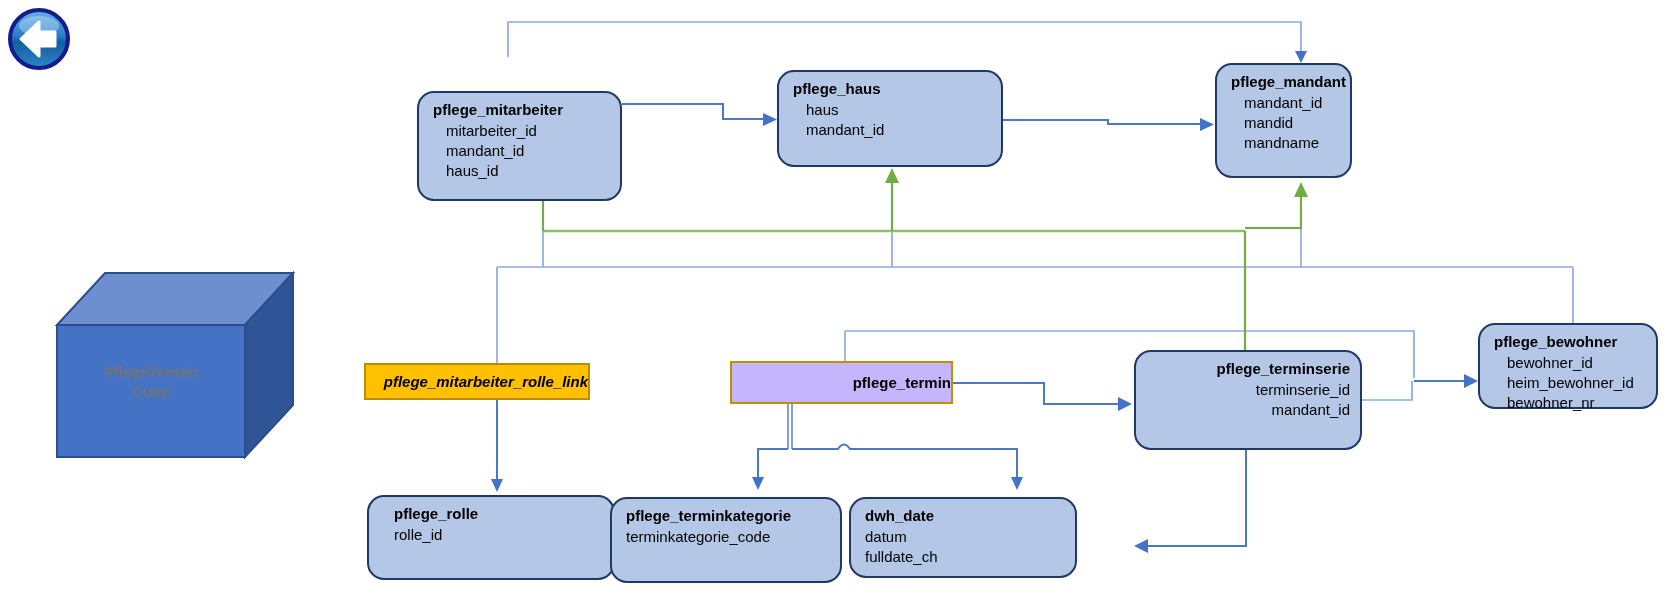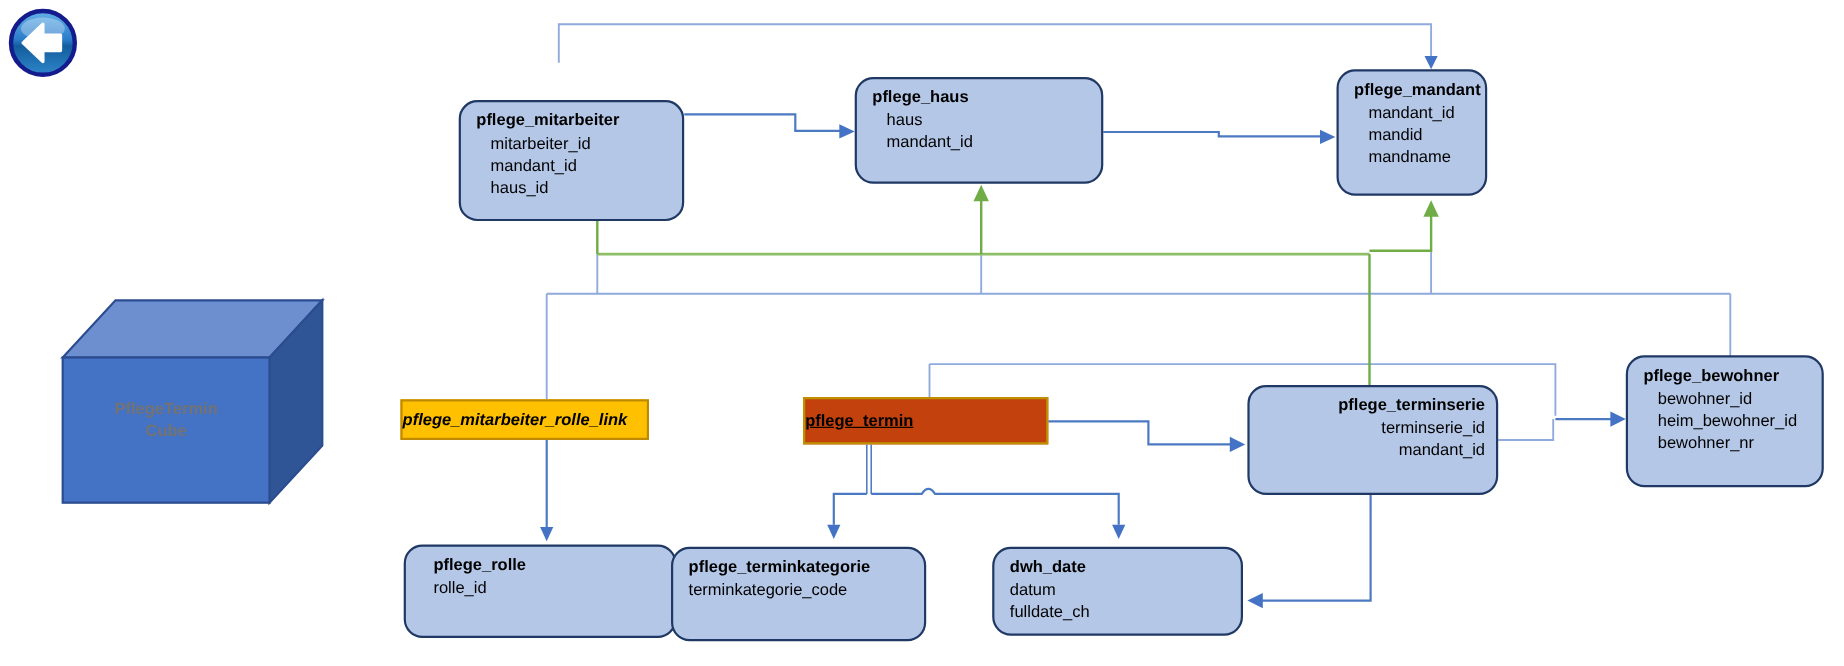--- a/index.html
+++ b/index.html
@@ -6,24 +6,24 @@
   #stage{position:relative;width:1676px;height:605px;background:#ffffff;overflow:hidden;
          font-family:"Liberation Sans",sans-serif;}
   #wires{position:absolute;left:0;top:0;width:1676px;height:605px;}
 
   .entity{position:absolute;background:#b4c7e7;border:2.5px solid #1f3864;border-radius:17px;
           color:#000;padding:8px 10px 6px 14px;box-sizing:border-box;font-size:15px;}
   .entity .t{font-weight:bold;white-space:nowrap;margin-bottom:3px;}
   .entity .f{line-height:20px;white-space:nowrap;}
   .entity.indent .f{padding-left:13px;}
 
-  .label-box{position:absolute;display:flex;align-items:center;justify-content:flex-start;
+  .label-box{position:absolute;display:flex;align-items:center;justify-content:flex-end;
              box-sizing:border-box;font-weight:bold;font-size:15px;color:#000;white-space:nowrap;}
   #link-orange{background:#ffc000;border:2px solid #c08a00;font-style:italic;}
-  #link-yellow{background:#c2410c;border:2.5px solid #bf9000;text-decoration:underline;cursor:pointer;}
+  #link-yellow{background:#c4b5fd;border:2.5px solid #bf9000;cursor:pointer;}
 
   #cube-wrap{position:absolute;left:40px;top:258px;width:270px;height:215px;}
   #cube-label{position:absolute;left:57px;top:362px;width:188px;text-align:center;
               color:#737373;font-weight:bold;font-size:15px;line-height:20px;}
 
   #back-button{position:absolute;left:6px;top:6px;width:66px;height:66px;cursor:pointer;}
 </style>
 </head>
 <body>
 
@@ -139,36 +139,36 @@
   <div id="link-yellow" class="label-box" style="left:730px;top:361px;width:223px;height:43px;">
     <span>pflege_termin</span>
   </div>
 
   <div class="entity indent" style="left:1134px;top:350px;width:228px;height:100px;text-align:right;">
     <div class="t">pflege_terminserie</div>
     <div class="f">terminserie_id</div>
     <div class="f">mandant_id</div>
   </div>
 
-  <div class="entity indent" style="left:1478px;top:323px;width:180px;height:120px;">
+  <div class="entity indent" style="left:1478px;top:323px;width:180px;height:86px;">
     <div class="t">pflege_bewohner</div>
     <div class="f">bewohner_id</div>
     <div class="f">heim_bewohner_id</div>
     <div class="f">bewohner_nr</div>
   </div>
 
   <div class="entity" style="left:367px;top:495px;width:248px;height:85px;padding-left:25px;">
     <div class="t">pflege_rolle</div>
     <div class="f">rolle_id</div>
   </div>
 
   <div class="entity" style="left:610px;top:497px;width:232px;height:86px;">
     <div class="t">pflege_terminkategorie</div>
     <div class="f">terminkategorie_code</div>
   </div>
 
-  <div class="entity" style="left:902px;top:497px;width:228px;height:81px;">
+  <div class="entity" style="left:849px;top:497px;width:228px;height:81px;">
     <div class="t">dwh_date</div>
     <div class="f">datum</div>
     <div class="f">fulldate_ch</div>
   </div>
 
 </div>
 
 </body></html>

